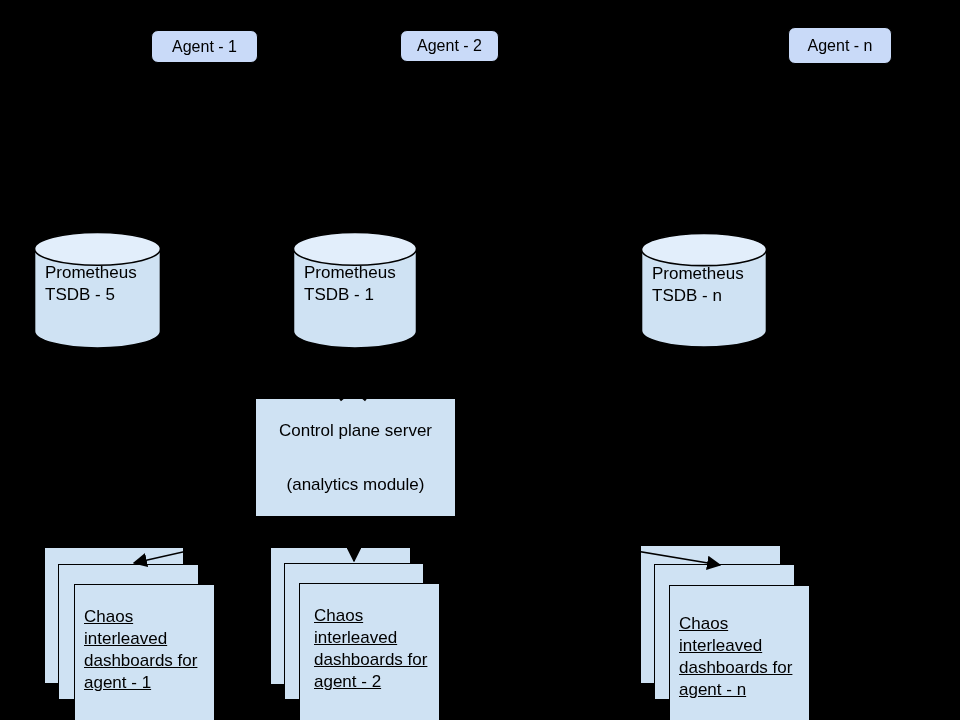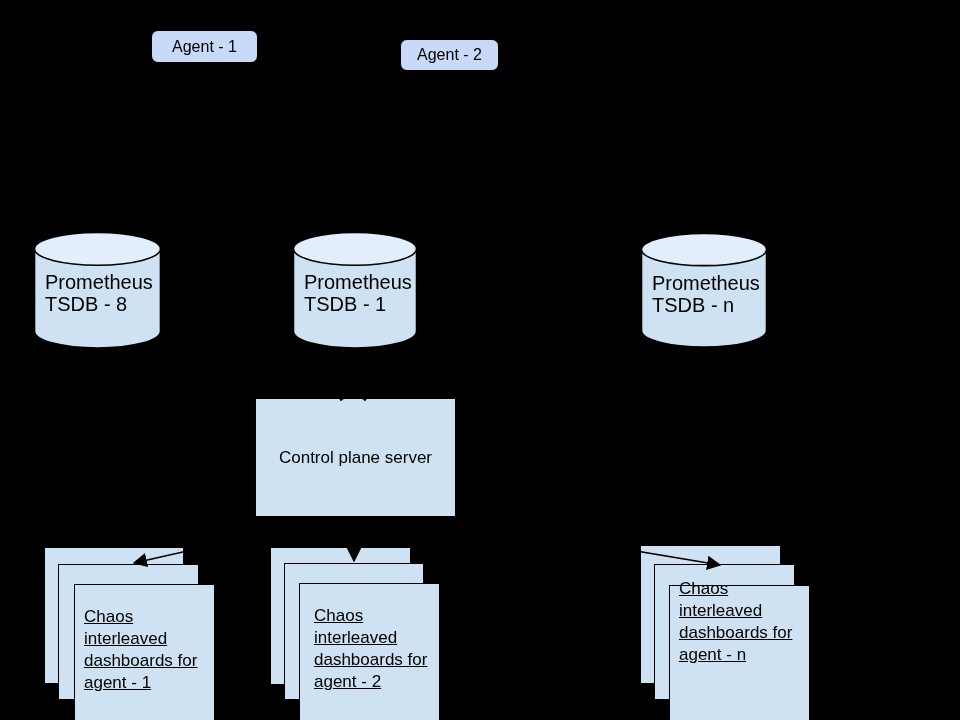--- a/index.html
+++ b/index.html
@@ -8,21 +8,21 @@
     font-family:"Liberation Sans", sans-serif;color:#000;border-radius:9px;
   }
   .agent-box{
     position:absolute;display:flex;align-items:center;justify-content:center;
     background:#c9daf8;border:1.5px solid #000;border-radius:7px;
     font-size:16px;
   }
   .cylinder{position:absolute;}
   .cylinder svg{display:block;}
   .cyl-text{
-    position:absolute;left:12px;top:40px;font-size:20px;line-height:22px;
+    position:absolute;left:12px;top:31px;font-size:17px;line-height:22px;
     white-space:nowrap;
   }
   .control-box{
     position:absolute;left:255px;top:398px;width:201px;height:119px;
     background:#cfe2f3;border:1px solid #000;box-sizing:border-box;
     display:flex;flex-direction:column;align-items:center;justify-content:center;
     text-align:center;font-size:17px;line-height:22px;gap:32px;
   }
   .sheet{
     position:absolute;background:#cfe2f3;border:1px solid #000;box-sizing:border-box;
@@ -33,32 +33,35 @@
   .arrow-overlay{position:absolute;left:0;top:0;pointer-events:none;}
 </style>
 </head>
 <body>
 
 <div class="canvas">
 
   <div class="agent-box" style="left:151px;top:30px;width:105px;height:31px;">
     <span>Agent - 1</span>
   </div>
-  <div class="agent-box" style="left:400px;top:30px;width:97px;height:30px;margin-top:9px;">
+  <div class="agent-box" style="left:400px;top:30px;width:97px;height:30px;">
     <span>Agent - 2</span>
+  </div>
+  <div class="agent-box" style="left:788px;top:27px;width:102px;height:35px;">
+    <span>Agent - n</span>
   </div>
 
   <div class="cylinder" style="left:33px;top:231px;width:129px;height:119px;">
     <svg width="129" height="119" viewBox="0 0 128 120" preserveAspectRatio="none">
       <path d="M1.5,18 V101 A62.5,17 0 0 0 126.5,101 V18 Z" fill="#cfe2f3" stroke="#000" stroke-width="1.6"></path>
       <ellipse cx="64" cy="18" rx="62.5" ry="16.5" fill="#e2eefb" stroke="#000" stroke-width="1.6"></ellipse>
     </svg>
     <div class="cyl-text">
       <span style="display:block">Prometheus</span>
-      <span style="display:block">TSDB - 8</span>
+      <span style="display:block">TSDB - 5</span>
     </div>
   </div>
 
   <div class="cylinder" style="left:292px;top:231px;width:126px;height:119px;">
     <svg width="126" height="119" viewBox="0 0 128 120" preserveAspectRatio="none">
       <path d="M1.5,18 V101 A62.5,17 0 0 0 126.5,101 V18 Z" fill="#cfe2f3" stroke="#000" stroke-width="1.6"></path>
       <ellipse cx="64" cy="18" rx="62.5" ry="16.5" fill="#e2eefb" stroke="#000" stroke-width="1.6"></ellipse>
     </svg>
     <div class="cyl-text">
       <span style="display:block">Prometheus</span>
@@ -72,41 +75,42 @@
       <ellipse cx="64" cy="18" rx="62.5" ry="16.5" fill="#e2eefb" stroke="#000" stroke-width="1.6"></ellipse>
     </svg>
     <div class="cyl-text">
       <span style="display:block">Prometheus</span>
       <span style="display:block">TSDB - n</span>
     </div>
   </div>
 
   <div class="control-box">
     <span>Control plane server</span>
+    <span>(analytics module)</span>
   </div>
 
   <div>
     <div class="sheet" style="left:44px;top:547px;width:140px;height:137px;"></div>
     <div class="sheet" style="left:58px;top:564px;width:141px;height:136px;"></div>
     <div class="sheet" style="left:74px;top:584px;width:141px;height:140px;"></div>
     <div class="stack-text" style="left:84px;top:606px;">Chaos interleaved dashboards for agent - 1</div>
   </div>
 
   <div>
     <div class="sheet" style="left:270px;top:547px;width:141px;height:138px;"></div>
     <div class="sheet" style="left:284px;top:563px;width:140px;height:137px;"></div>
     <div class="sheet" style="left:299px;top:583px;width:141px;height:141px;"></div>
     <div class="stack-text" style="left:314px;top:605px;">Chaos interleaved dashboards for agent - 2</div>
   </div>
 
   <div>
     <div class="sheet" style="left:640px;top:545px;width:141px;height:139px;"></div>
     <div class="sheet" style="left:654px;top:564px;width:141px;height:136px;"></div>
     <div class="sheet" style="left:669px;top:585px;width:141px;height:139px;"></div>
-    <div class="stack-text" style="left:679px;top:578px;">Chaos interleaved dashboards for agent - n</div>
+    <div class="stack-text" style="left:679px;top:613px;">Chaos interleaved dashboards for agent - n</div>
   </div>
 
   <svg class="arrow-overlay" width="960" height="720" viewBox="0 0 960 720">
     <defs>
       <marker id="ah" viewBox="0 0 10 10" refX="9" refY="5" markerWidth="9" markerHeight="9" orient="auto-start-reverse">
         <path d="M0,0 L10,5 L0,10 z" fill="#000"></path>
       </marker>
     </defs>
     <path d="M340,400 Q353,389 366,400" fill="none" stroke="#000" stroke-width="3"></path>
     <line x1="258" y1="535" x2="134" y2="563" stroke="#000" stroke-width="1.6" marker-end="url(#ah)"></line>

